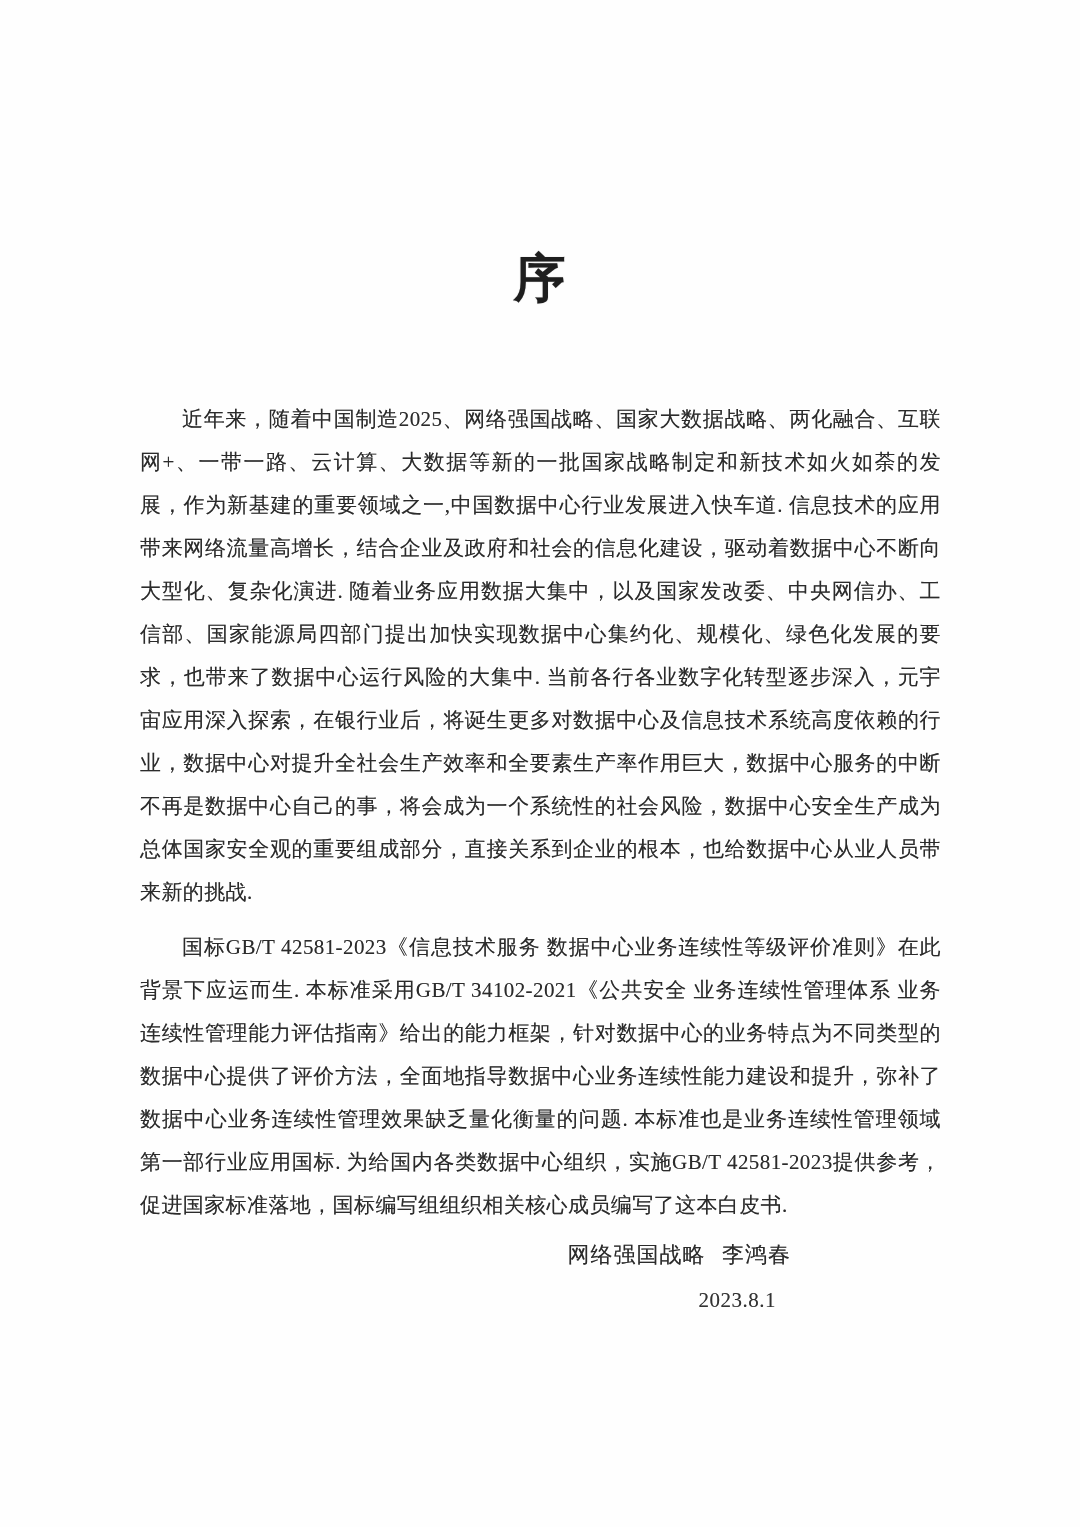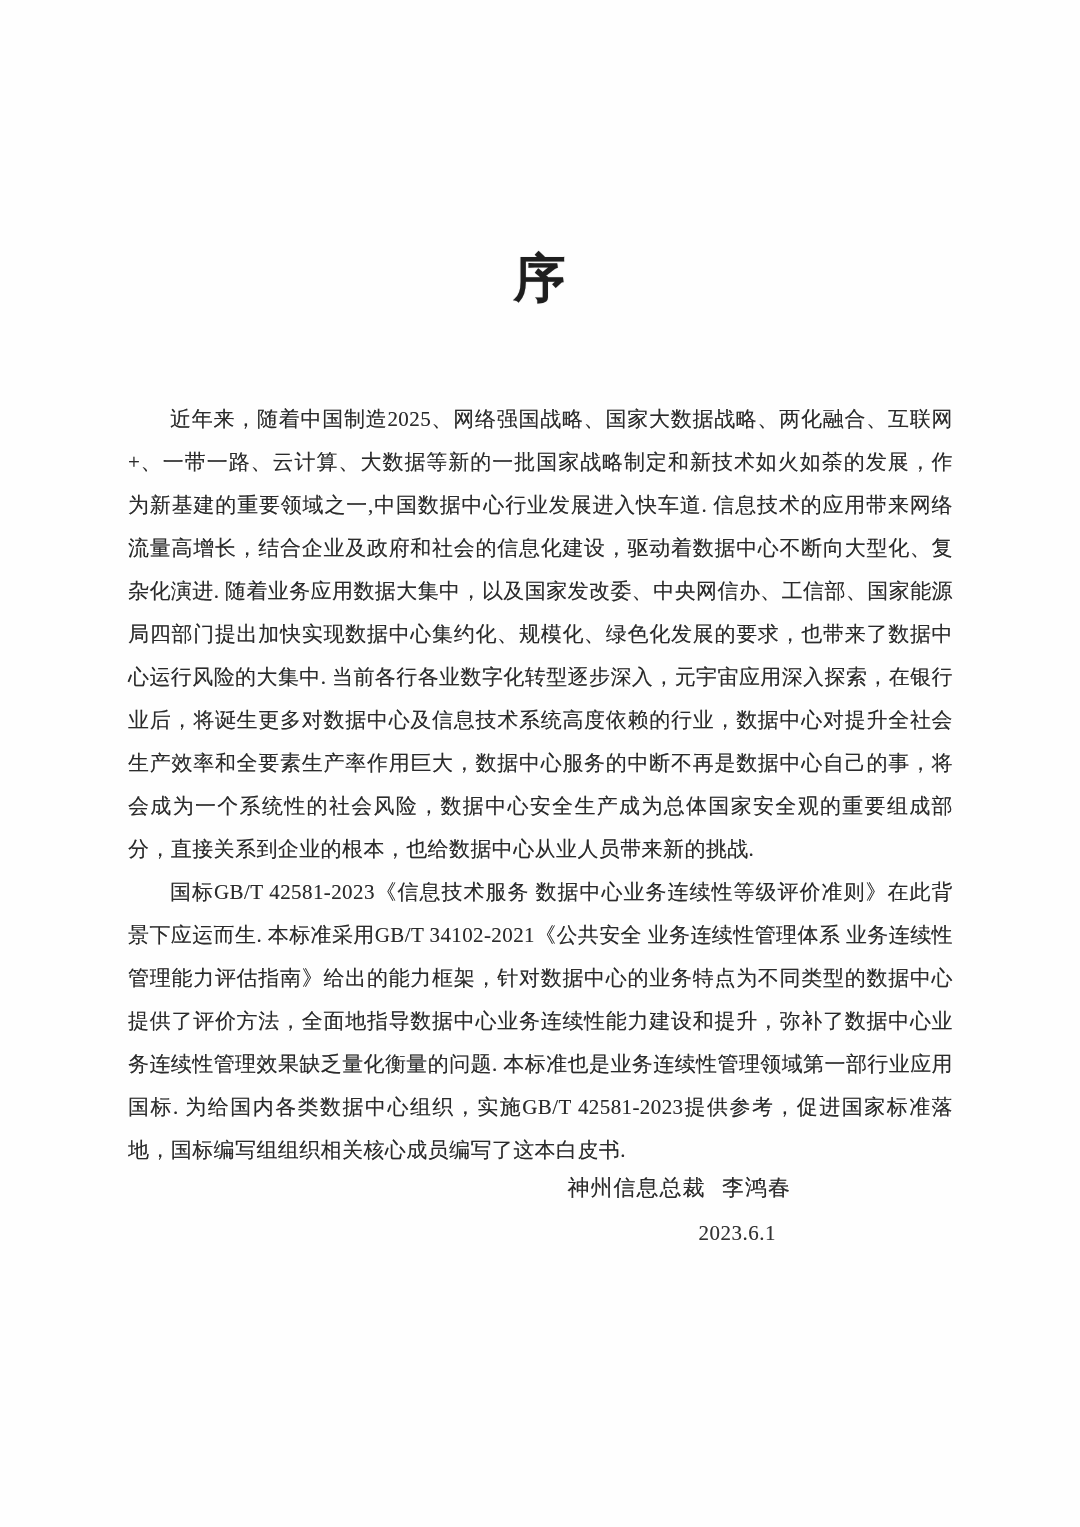--- a/index.html
+++ b/index.html
@@ -23,21 +23,21 @@
     margin: 0 0 90px 0;
     text-align: center;
     font-size: 52px;
     line-height: 58px;
     font-weight: 700;
     letter-spacing: 2px;
     color: #1e1e1e;
     text-shadow: 0 0 1px rgba(30,30,30,0.35);
   }
   .doc-body p {
-    margin: 0;
+    margin: 12px;
     font-size: 21px;
     line-height: 43px;
     text-align: justify;
     text-indent: 2em;
     letter-spacing: 0.4px;
     text-shadow: 0 0 0.6px rgba(40,40,40,0.45);
   }
   .signature-line {
     margin-top: -6px;
     padding-right: 162px;
@@ -64,16 +64,16 @@
 <body>
 
 <div class="page">
   <h1 class="doc-title">序</h1>
 
   <div class="doc-body">
     <p>近年来，随着中国制造2025、网络强国战略、国家大数据战略、两化融合、互联网+、一带一路、云计算、大数据等新的一批国家战略制定和新技术如火如荼的发展，作为新基建的重要领域之一,中国数据中心行业发展进入快车道. 信息技术的应用带来网络流量高增长，结合企业及政府和社会的信息化建设，驱动着数据中心不断向大型化、复杂化演进. 随着业务应用数据大集中，以及国家发改委、中央网信办、工信部、国家能源局四部门提出加快实现数据中心集约化、规模化、绿色化发展的要求，也带来了数据中心运行风险的大集中. 当前各行各业数字化转型逐步深入，元宇宙应用深入探索，在银行业后，将诞生更多对数据中心及信息技术系统高度依赖的行业，数据中心对提升全社会生产效率和全要素生产率作用巨大，数据中心服务的中断不再是数据中心自己的事，将会成为一个系统性的社会风险，数据中心安全生产成为总体国家安全观的重要组成部分，直接关系到企业的根本，也给数据中心从业人员带来新的挑战.</p>
     <p>国标GB/T 42581-2023《信息技术服务 数据中心业务连续性等级评价准则》在此背景下应运而生. 本标准采用GB/T 34102-2021《公共安全 业务连续性管理体系 业务连续性管理能力评估指南》给出的能力框架，针对数据中心的业务特点为不同类型的数据中心提供了评价方法，全面地指导数据中心业务连续性能力建设和提升，弥补了数据中心业务连续性管理效果缺乏量化衡量的问题. 本标准也是业务连续性管理领域第一部行业应用国标. 为给国内各类数据中心组织，实施GB/T 42581-2023提供参考，促进国家标准落地，国标编写组组织相关核心成员编写了这本白皮书.</p>
   </div>
 
-  <div class="signature-line">神州信息总裁  李鸿春</div>
+  <div class="signature-line">网络强国战略  李鸿春</div>
 
-  <div class="date-line">2023.6.1</div>
+  <div class="date-line">2023.8.1</div>
 </div>
 
 </body></html>

